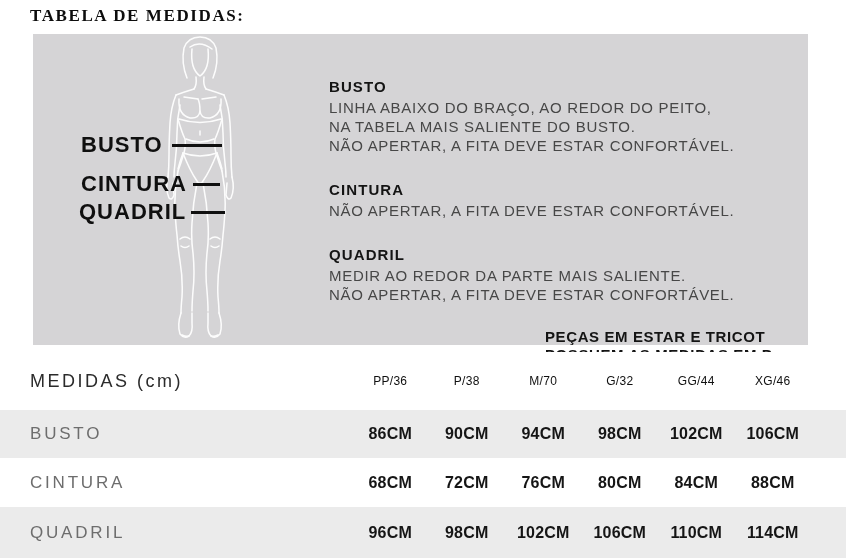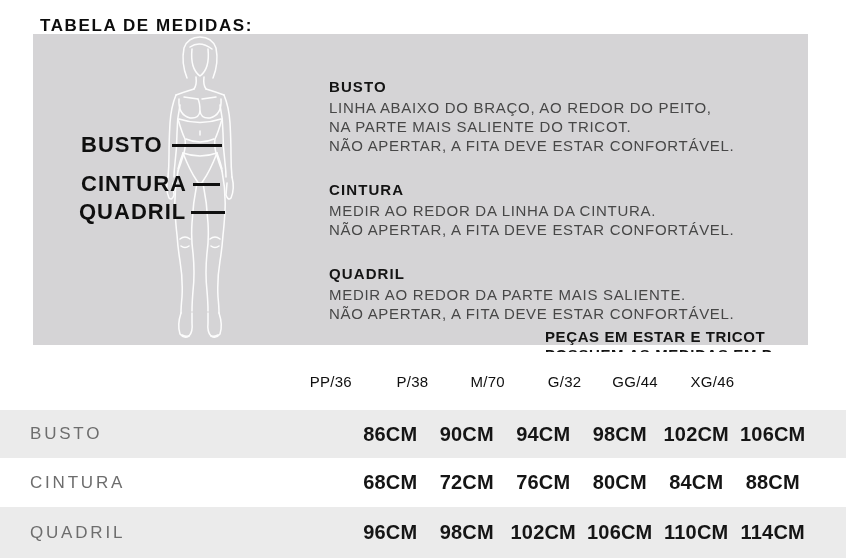--- a/index.html
+++ b/index.html
@@ -2,22 +2,22 @@
 <html><head>
 <meta charset="utf-8">
 <style>
   * { box-sizing: border-box; }
   html,body { margin:0; padding:0; background:#ffffff; }
   .screen {
     position:relative; width:846px; height:558px; overflow:hidden;
     font-family:"Liberation Sans", sans-serif; background:#ffffff;
   }
   .page-title {
-    position:absolute; left:30px; top:6px; margin:10px;
-    font-size:17px; font-weight:bold; letter-spacing:1.6px; color:#0d0d0d;
+    position:absolute; left:30px; top:6px; margin:0;
+    font-size:17px; font-weight:bold; letter-spacing:1.6px; color:#0d0d0d;font-family:Liberation Serif, serif;
   }
   .panel {
     position:absolute; left:33px; top:34px; width:775px; height:311px;
     background:#d5d4d6;
   }
   .figure-svg { position:absolute; left:127px; top:1px; }
   .pointer {
     position:absolute; display:flex; align-items:center;
     font-weight:bold; color:#0f0f0f; letter-spacing:1px; font-size:22px;
   }
@@ -49,23 +49,23 @@
     position:absolute; left:0; width:846px;
     display:grid; grid-template-columns:352px repeat(6, 76.5px);
     align-items:center;
   }
   .t-header { top:352px; height:58px; background:#ffffff; }
   .t-r0 { top:410px; height:48px; background:#ebebeb; }
   .t-r1 { top:458px; height:49px; background:#ffffff; }
   .t-r2 { top:507px; height:51px; background:#ebebeb; }
   .t-label-cell { padding-left:30px; }
   .header-label { font-size:18px; letter-spacing:2.5px; color:#2b2b2b; }
-  .size-cell { text-align:right; font-size:15px; color:#101010; letter-spacing:0.3px; }
+  .size-cell { text-align:center; font-size:12px; color:#101010; letter-spacing:0.3px; }
   .row-label { font-size:17px; letter-spacing:2.8px; color:#6d6d6d; }
-  .value-cell { text-align:center; font-size:20px; font-weight:bold; color:#151515; letter-spacing:0.2px; }
+  .value-cell { text-align:center; font-size:16px; font-weight:bold; color:#151515; letter-spacing:0.2px; }
 </style>
 </head>
 <body>
 
 <div class="screen">
 
   <h1 class="page-title">TABELA DE MEDIDAS:</h1>
 
   <div class="panel">
 
@@ -124,42 +124,42 @@
     </div>
     <div class="pointer" id="p-quadril">
       <span>QUADRIL</span>
       <span class="pline"></span>
     </div>
 
     <div class="instructions">
       <div class="inst-section">
         <p class="inst-heading">BUSTO</p>
         <div class="inst-line">LINHA ABAIXO DO BRAÇO, AO REDOR DO PEITO,</div>
-        <div class="inst-line">NA PARTE MAIS SALIENTE DO TRICOT.</div>
+        <div class="inst-line">NA TABELA MAIS SALIENTE DO BUSTO.</div>
         <div class="inst-line">NÃO APERTAR, A FITA DEVE ESTAR CONFORTÁVEL.</div>
       </div>
       <div class="inst-section">
         <p class="inst-heading">CINTURA</p>
-        <div class="inst-line">MEDIR AO REDOR DA LINHA DA CINTURA.</div>
         <div class="inst-line">NÃO APERTAR, A FITA DEVE ESTAR CONFORTÁVEL.</div>
       </div>
       <div class="inst-section">
         <p class="inst-heading">QUADRIL</p>
         <div class="inst-line">MEDIR AO REDOR DA PARTE MAIS SALIENTE.</div>
         <div class="inst-line">NÃO APERTAR, A FITA DEVE ESTAR CONFORTÁVEL.</div>
       </div>
     </div>
 
     <div class="note">
       <div>PEÇAS EM ESTAR E TRICOT</div>
       <div>POSSUEM AS MEDIDAS EM P, M,G.</div>
     </div>
   </div>
 
   <div class="t-row t-header">
+    <div class="t-label-cell header-label">MEDIDAS (cm)</div>
     <div class="size-cell">PP/36</div>
     <div class="size-cell">P/38</div>
     <div class="size-cell">M/70</div>
     <div class="size-cell">G/32</div>
     <div class="size-cell">GG/44</div>
     <div class="size-cell">XG/46</div>
   </div>
 
   <div class="t-row t-r0">
     <div class="t-label-cell row-label">BUSTO</div>

